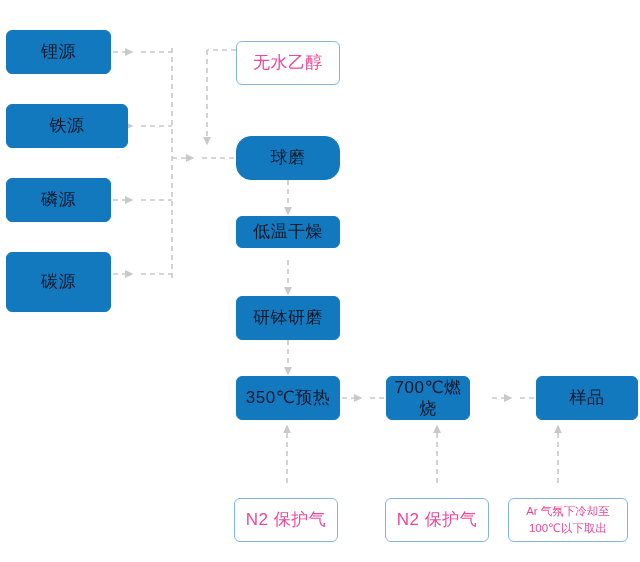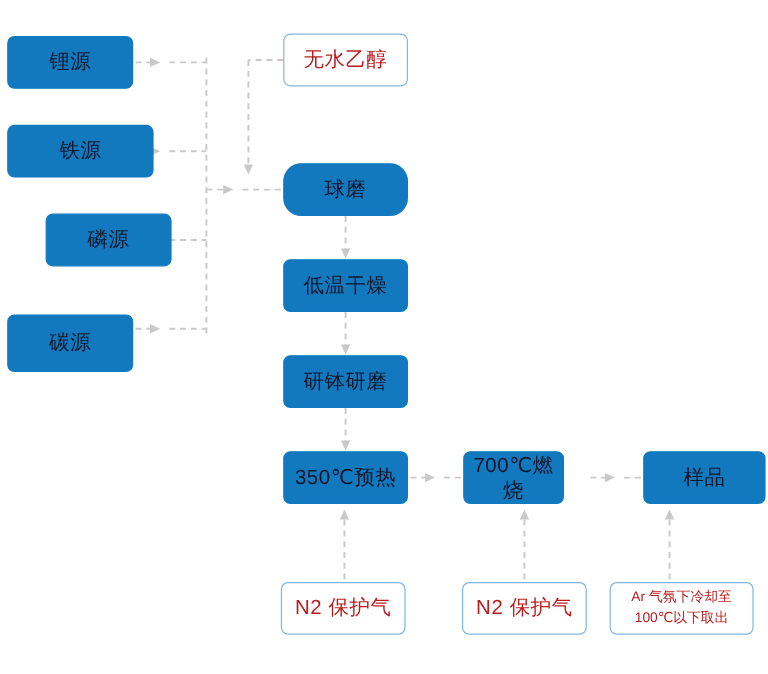--- a/index.html
+++ b/index.html
@@ -40,24 +40,25 @@
   }
   .node.filled {
     background: #1379bf;
     color: #0f172a;
     border: 1px solid #1379bf;
     font-size: 17px;
     letter-spacing: 0.5px;
   }
   .node.outline {
     background: #ffffff;
-    color: #b91c1c;
+    color: #ec4899;
     border: 1.4px solid #7fb6e2;
     font-size: 17px;
     letter-spacing: 0.5px;
+    margin-top: 13px;
   }
   .node.outline.small {
     font-size: 11.5px;
     letter-spacing: 0px;
     line-height: 1.45;
   }
 </style>
 </head>
 <body style="background: rgb(255, 255, 255);">
 
@@ -106,25 +107,25 @@
 
       <path d="M287,483 L287,432" marker-end="url(#ah-u)"></path>
       <path d="M437,483 L437,432" marker-end="url(#ah-u)"></path>
       <path d="M558,483 L558,432" marker-end="url(#ah-u)"></path>
     </g>
   </svg>
 
   <div id="nodes">
       <div class="node filled" style="left: 6px; top: 30px; width: 105px; height: 44px;"><span>锂源</span></div>
       <div class="node filled" style="left: 6px; top: 104px; width: 122px; height: 44px;"><span>铁源</span></div>
-      <div class="node filled" style="left: 6px; top: 178px; width: 105px; height: 44px; margin-left: 32px;"><span>磷源</span></div>
-      <div class="node filled" style="left: 6px; top: 252px; width: 105px; height: 48px; margin-top: 10px;"><span>碳源</span></div>
+      <div class="node filled" style="left: 6px; top: 178px; width: 105px; height: 44px;"><span>磷源</span></div>
+      <div class="node filled" style="left: 6px; top: 252px; width: 105px; height: 60px;"><span>碳源</span></div>
       <div class="node outline" style="left: 236px; top: 28px; width: 104px; height: 44px;"><span>无水乙醇</span></div>
       <div class="node filled" style="left: 236px; top: 136px; width: 104px; height: 44px; border-radius: 15px;"><span>球磨</span></div>
-      <div class="node filled" style="left: 236px; top: 216px; width: 104px; height: 44px;"><span>低温干燥</span></div>
+      <div class="node filled" style="left: 236px; top: 216px; width: 104px; height: 32px;"><span>低温干燥</span></div>
       <div class="node filled" style="left: 236px; top: 296px; width: 104px; height: 44px; text-align: center;"><span>研钵研磨</span></div>
       <div class="node filled" style="left: 236px; top: 376px; width: 104px; height: 44px;"><span>350℃预热</span></div>
       <div class="node filled" style="left: 386px; top: 376px; width: 84px; height: 44px;"><span>700℃燃烧</span></div>
       <div class="node filled" style="left: 536px; top: 376px; width: 102px; height: 44px;"><span>样品</span></div>
       <div class="node outline" style="left: 234px; top: 485px; width: 104px; height: 44px;"><span>N2 保护气</span></div>
       <div class="node outline" style="left: 385px; top: 485px; width: 104px; height: 44px;"><span>N2 保护气</span></div>
       <div class="node outline small" style="left: 508px; top: 485px; width: 120px; height: 44px;"><span>Ar 气氛下冷却至
 100℃以下取出</span></div>
     </div>
 

